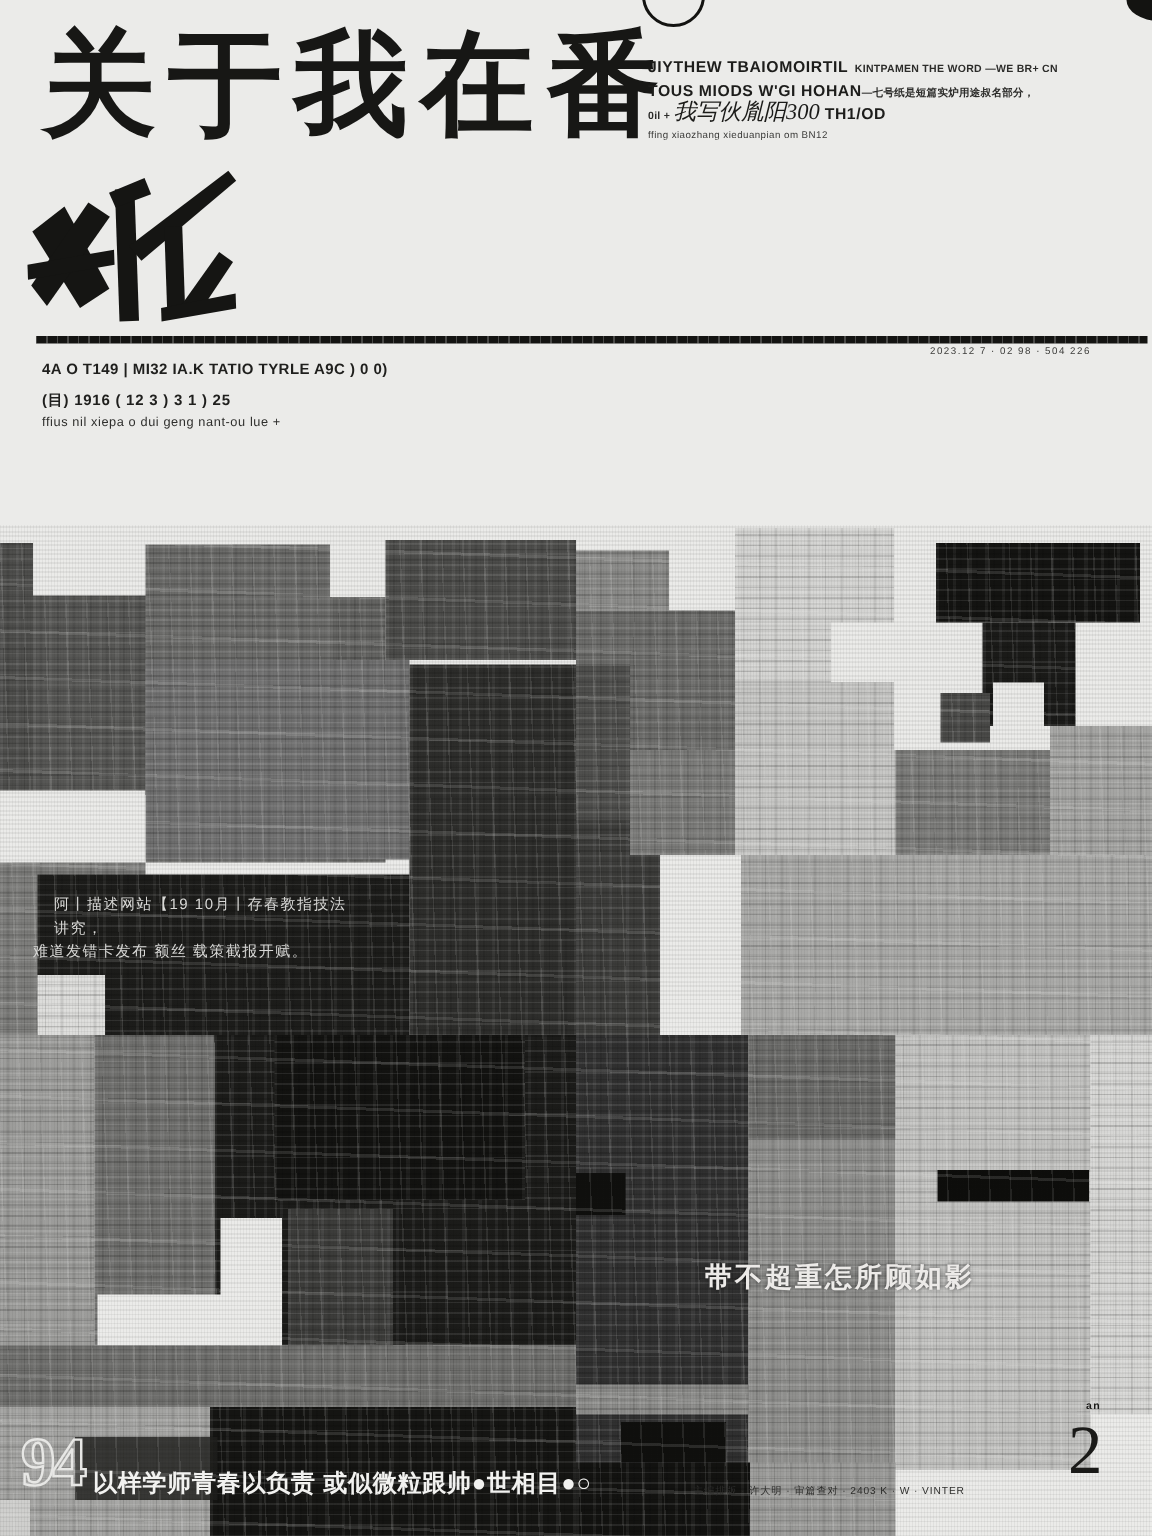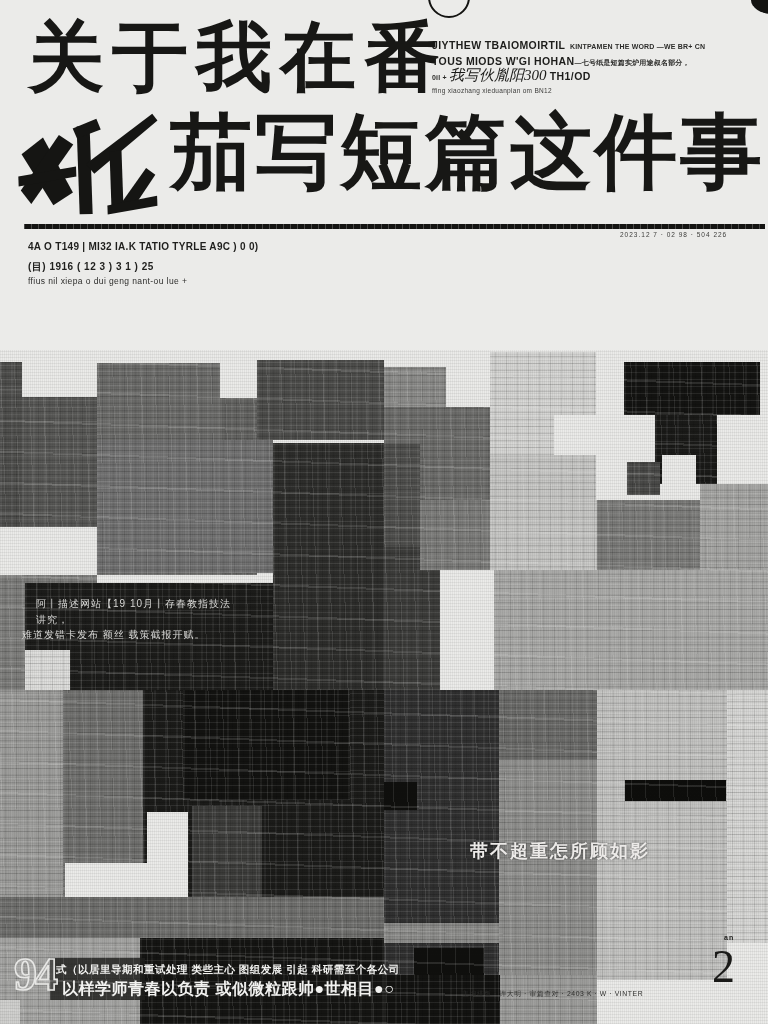--- a/index.html
+++ b/index.html
@@ -77,21 +77,20 @@
       <polygon points="44,20 58,30 14,88 4,74"></polygon>
       <polygon points="2,60 60,52 60,62 2,70"></polygon>
       <rect x="62" y="12" width="13" height="88"></rect>
       <polygon points="58,14 82,5 86,16 62,24"></polygon>
       <polygon points="70,50 138,2 143,9 78,60"></polygon>
       <rect x="94" y="38" width="12" height="56"></rect>
       <polygon points="104,90 130,56 139,63 116,95"></polygon>
       <polygon points="90,92 140,84 140,94 90,101"></polygon>
     </g>
   </svg>
-  <div class="abs title title-2">茄写短篇这件事</div>
 
   <div class="abs rb">
     <div><span class="strong">JIYTHEW TBAIOMOIRTIL</span> <span class="small">KINTPAMEN THE WORD —WE BR+ CN</span></div>
     <div><span class="strong">TOUS MIODS W'GI HOHAN</span><span class="small">—七号纸是短篇实炉用途叔名部分，</span></div>
     <div><span class="small">0il + </span><span class="ital">我写伙胤阳300</span><span class="strong"> TH1/OD</span></div>
     <div class="l4">ffing xiaozhang xieduanpian om BN12</div>
   </div>
 
   <div class="abs rule"></div>
 
@@ -156,19 +155,18 @@
     <div class="abs grain2"></div>
   </div>
 
   <div class="abs note">
     <span class="ind">阿丨描述网站【19 10月丨存春教指技法讲究，</span>
     <span>难道发错卡发布 额丝 载策截报开赋。</span>
   </div>
   <div class="abs center-txt">带不超重怎所顾如影</div>
 
   <div class="abs num-94">94</div>
-  <div class="abs fl1">式（以居里导期和重试处理 类些主心 图组发展 引起 科研需至个各公司</div>
   <div class="abs fl2">以样学师青春以负责 或似微粒跟帅●世相目●○</div>
   <div class="abs mark-2">an</div>
   <div class="abs num-2">2</div>
   <div class="abs fr-line">主编排版 · 许大明 · 审篇查对 · 2403 K · W · VINTER</div>
 
 </div>
 
 </body></html>

